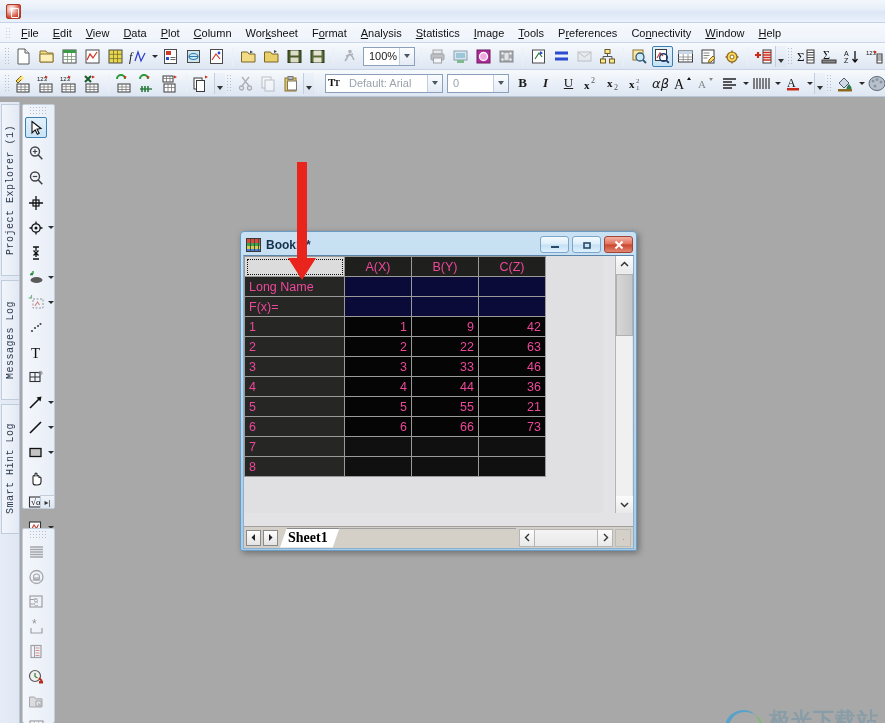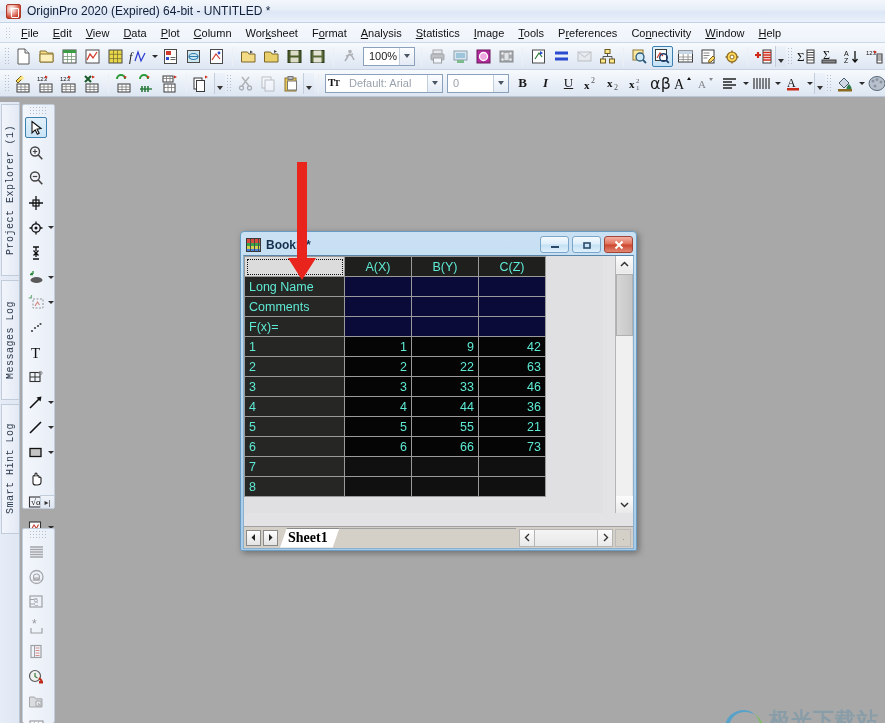--- a/index.html
+++ b/index.html
@@ -157,21 +157,21 @@
   }
   .wb-btn svg { display:block; }
 
   .wb-client {
     height: 294px; background: #e3e3e6; border: 1px solid #8ab0cf; position: relative;
     border-top-color:#5a85a8;
   }
   .grid-wrap { position: absolute; left: 0; top: 0; width: 359px; height: 257px; overflow: hidden; background: #e0e0e3;}
   table.ws { border-collapse: collapse; table-layout: fixed; }
   table.ws td {
-    border: 1px solid #9a9a9a; font-size: 12.5px; color: #5eead4;
+    border: 1px solid #9a9a9a; font-size: 12.5px; color: #ec4899;
     height: 20px; padding: 0 4px; overflow: hidden; white-space: nowrap;
     font-family: "Liberation Sans", sans-serif;
   }
   td.rowhdr { width: 100px; background: #262624; text-align: left; color:#e6e6e6; border-color:#b9b9b9;}
   td.colhdr { width: 67px; background: #1f1f1d; text-align: center; color:#f0f0f0; border-color:#c2c2c2;}
   td.corner {
     width: 100px; background: #dcdcdc; border: 1px solid #6f6f6f;
     outline: 1px dotted #111; outline-offset: -3px; padding:0;
   }
   td.meta { background: #0b0b3a; border-color:#8f8f8f; }
@@ -221,21 +221,20 @@
      font-family:"DejaVu Sans", sans-serif; }
   .wm-url { font-size: 14px; font-weight: 700; color: #14532d; letter-spacing:.3px; line-height:16px; }
 </style>
 </head>
 <body>
 
 <div id="app">
 
   <div class="titlebar">
     <div class="app-icon"></div>
-    <div class="title-text">OriginPro 2020 (Expired) 64-bit - UNTITLED *</div>
   </div>
 
   <div class="menubar">
     <div class="grip"></div>
     <div class="menu-item"><u>F</u>ile</div>
     <div class="menu-item"><u>E</u>dit</div>
     <div class="menu-item"><u>V</u>iew</div>
     <div class="menu-item"><u>D</u>ata</div>
     <div class="menu-item"><u>P</u>lot</div>
     <div class="menu-item"><u>C</u>olumn</div>
@@ -631,21 +630,21 @@
           <text x="8" y="14" font-family="serif" font-size="8" fill="#555">2</text>
         </svg>
     </div>
     <div class="fmt-btn">
       <svg width="17" height="15" viewBox="0 0 17 15">
           <text x="0" y="12" font-family="serif" font-size="11" font-weight="700" fill="#111">x</text>
           <text x="7" y="7" font-family="serif" font-size="7" fill="#555">2</text>
           <text x="7" y="14" font-family="serif" font-size="7" fill="#555">1</text>
         </svg>
     </div>
-    <div class="fmt-btn" style="font-size:16px;font-family:'DejaVu Sans',sans-serif;">αβ</div>
+    <div class="fmt-btn" style="font-size:13px;font-family:'DejaVu Sans',sans-serif;font-style:italic;">αβ</div>
     <div class="fmt-btn">
       <svg width="19" height="16" viewBox="0 0 19 16">
           <text x="0" y="14" font-family="serif" font-size="14" fill="#111">A</text>
           <path d="M13 5l2-3 2 3z" fill="#111"></path>
         </svg>
     </div>
     <div class="fmt-btn">
       <svg width="19" height="16" viewBox="0 0 19 16" opacity=".55">
           <text x="1" y="13" font-family="serif" font-size="11" fill="#333">A</text>
           <path d="M12 3l2 3 2-3z" fill="#333"></path>
@@ -978,26 +977,20 @@
         <table class="ws">
           <tbody>
             <tr>
               <td class="corner"></td>
               <td class="colhdr">A(X)</td>
               <td class="colhdr">B(Y)</td>
               <td class="colhdr">C(Z)</td>
             </tr>
             <tr>
               <td class="rowhdr">Long Name</td>
-              <td class="meta"></td>
-              <td class="meta"></td>
-              <td class="meta"></td>
-            </tr>
-            <tr>
-              <td class="rowhdr">Comments</td>
               <td class="meta"></td>
               <td class="meta"></td>
               <td class="meta"></td>
             </tr>
             <tr>
               <td class="rowhdr">F(x)=</td>
               <td class="meta"></td>
               <td class="meta"></td>
               <td class="meta"></td>
             </tr>

